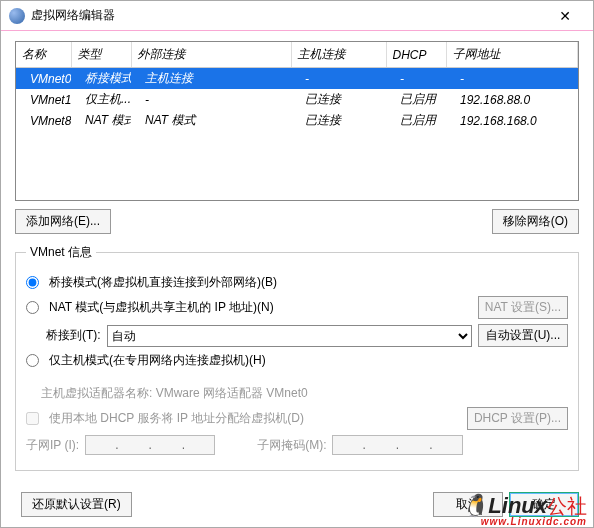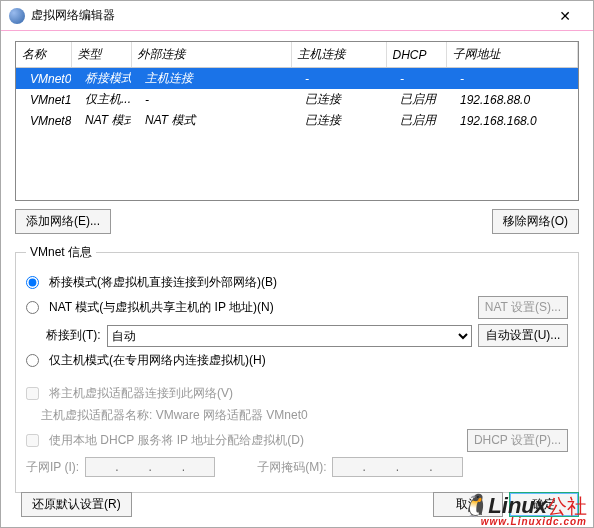--- a/index.html
+++ b/index.html
@@ -241,24 +241,20 @@
       <button class="sidebtn">自动设置(U)...</button>
     </div>
 
     <div class="row">
       <input type="radio" name="mode" style="">
       <label>仅主机模式(在专用网络内连接虚拟机)(H)</label>
     </div>
 
     <div style="height:6px"></div>
 
-    <div class="row">
-      <input type="checkbox" disabled="" style="">
-      <label class="disabled">将主机虚拟适配器连接到此网络(V)</label>
-    </div>
     <div class="row indent2">
       <span class="disabled">主机虚拟适配器名称: VMware 网络适配器 VMnet0</span>
     </div>
 
     <div class="row">
       <input type="checkbox" disabled="" style="">
       <label class="disabled" style="flex:1">使用本地 DHCP 服务将 IP 地址分配给虚拟机(D)</label>
       <button class="sidebtn" disabled="">DHCP 设置(P)...</button>
     </div>
 

